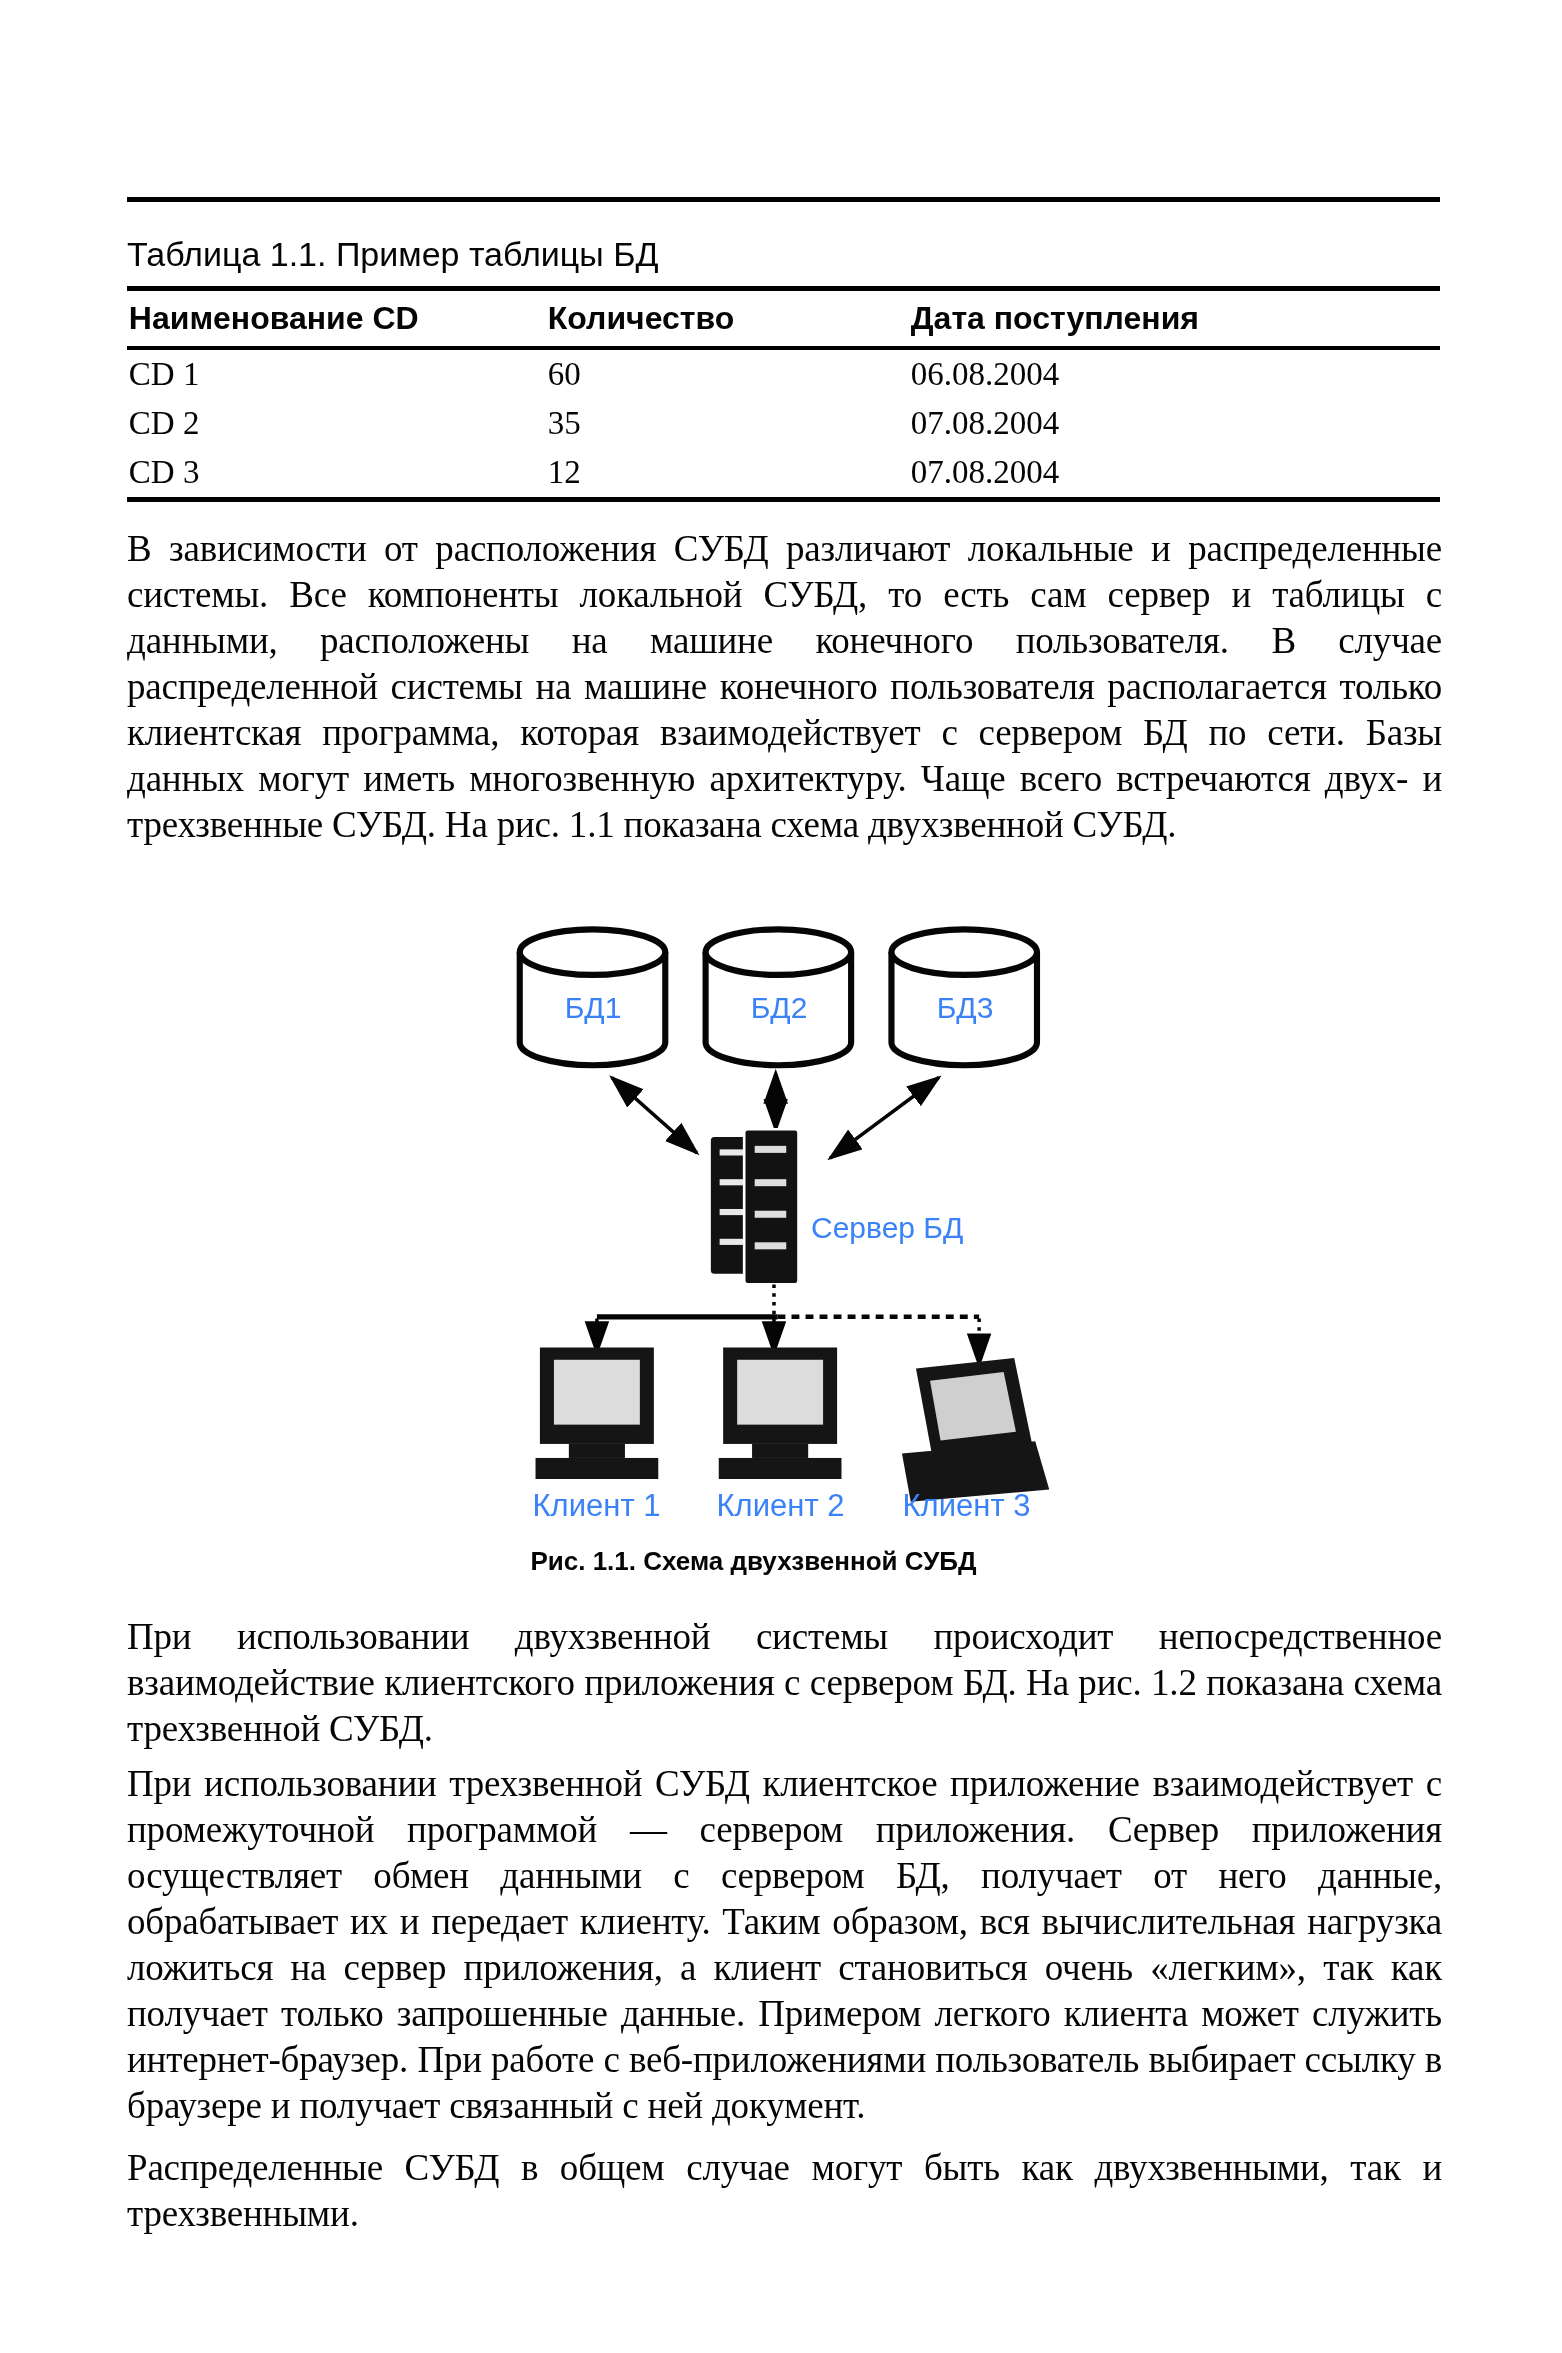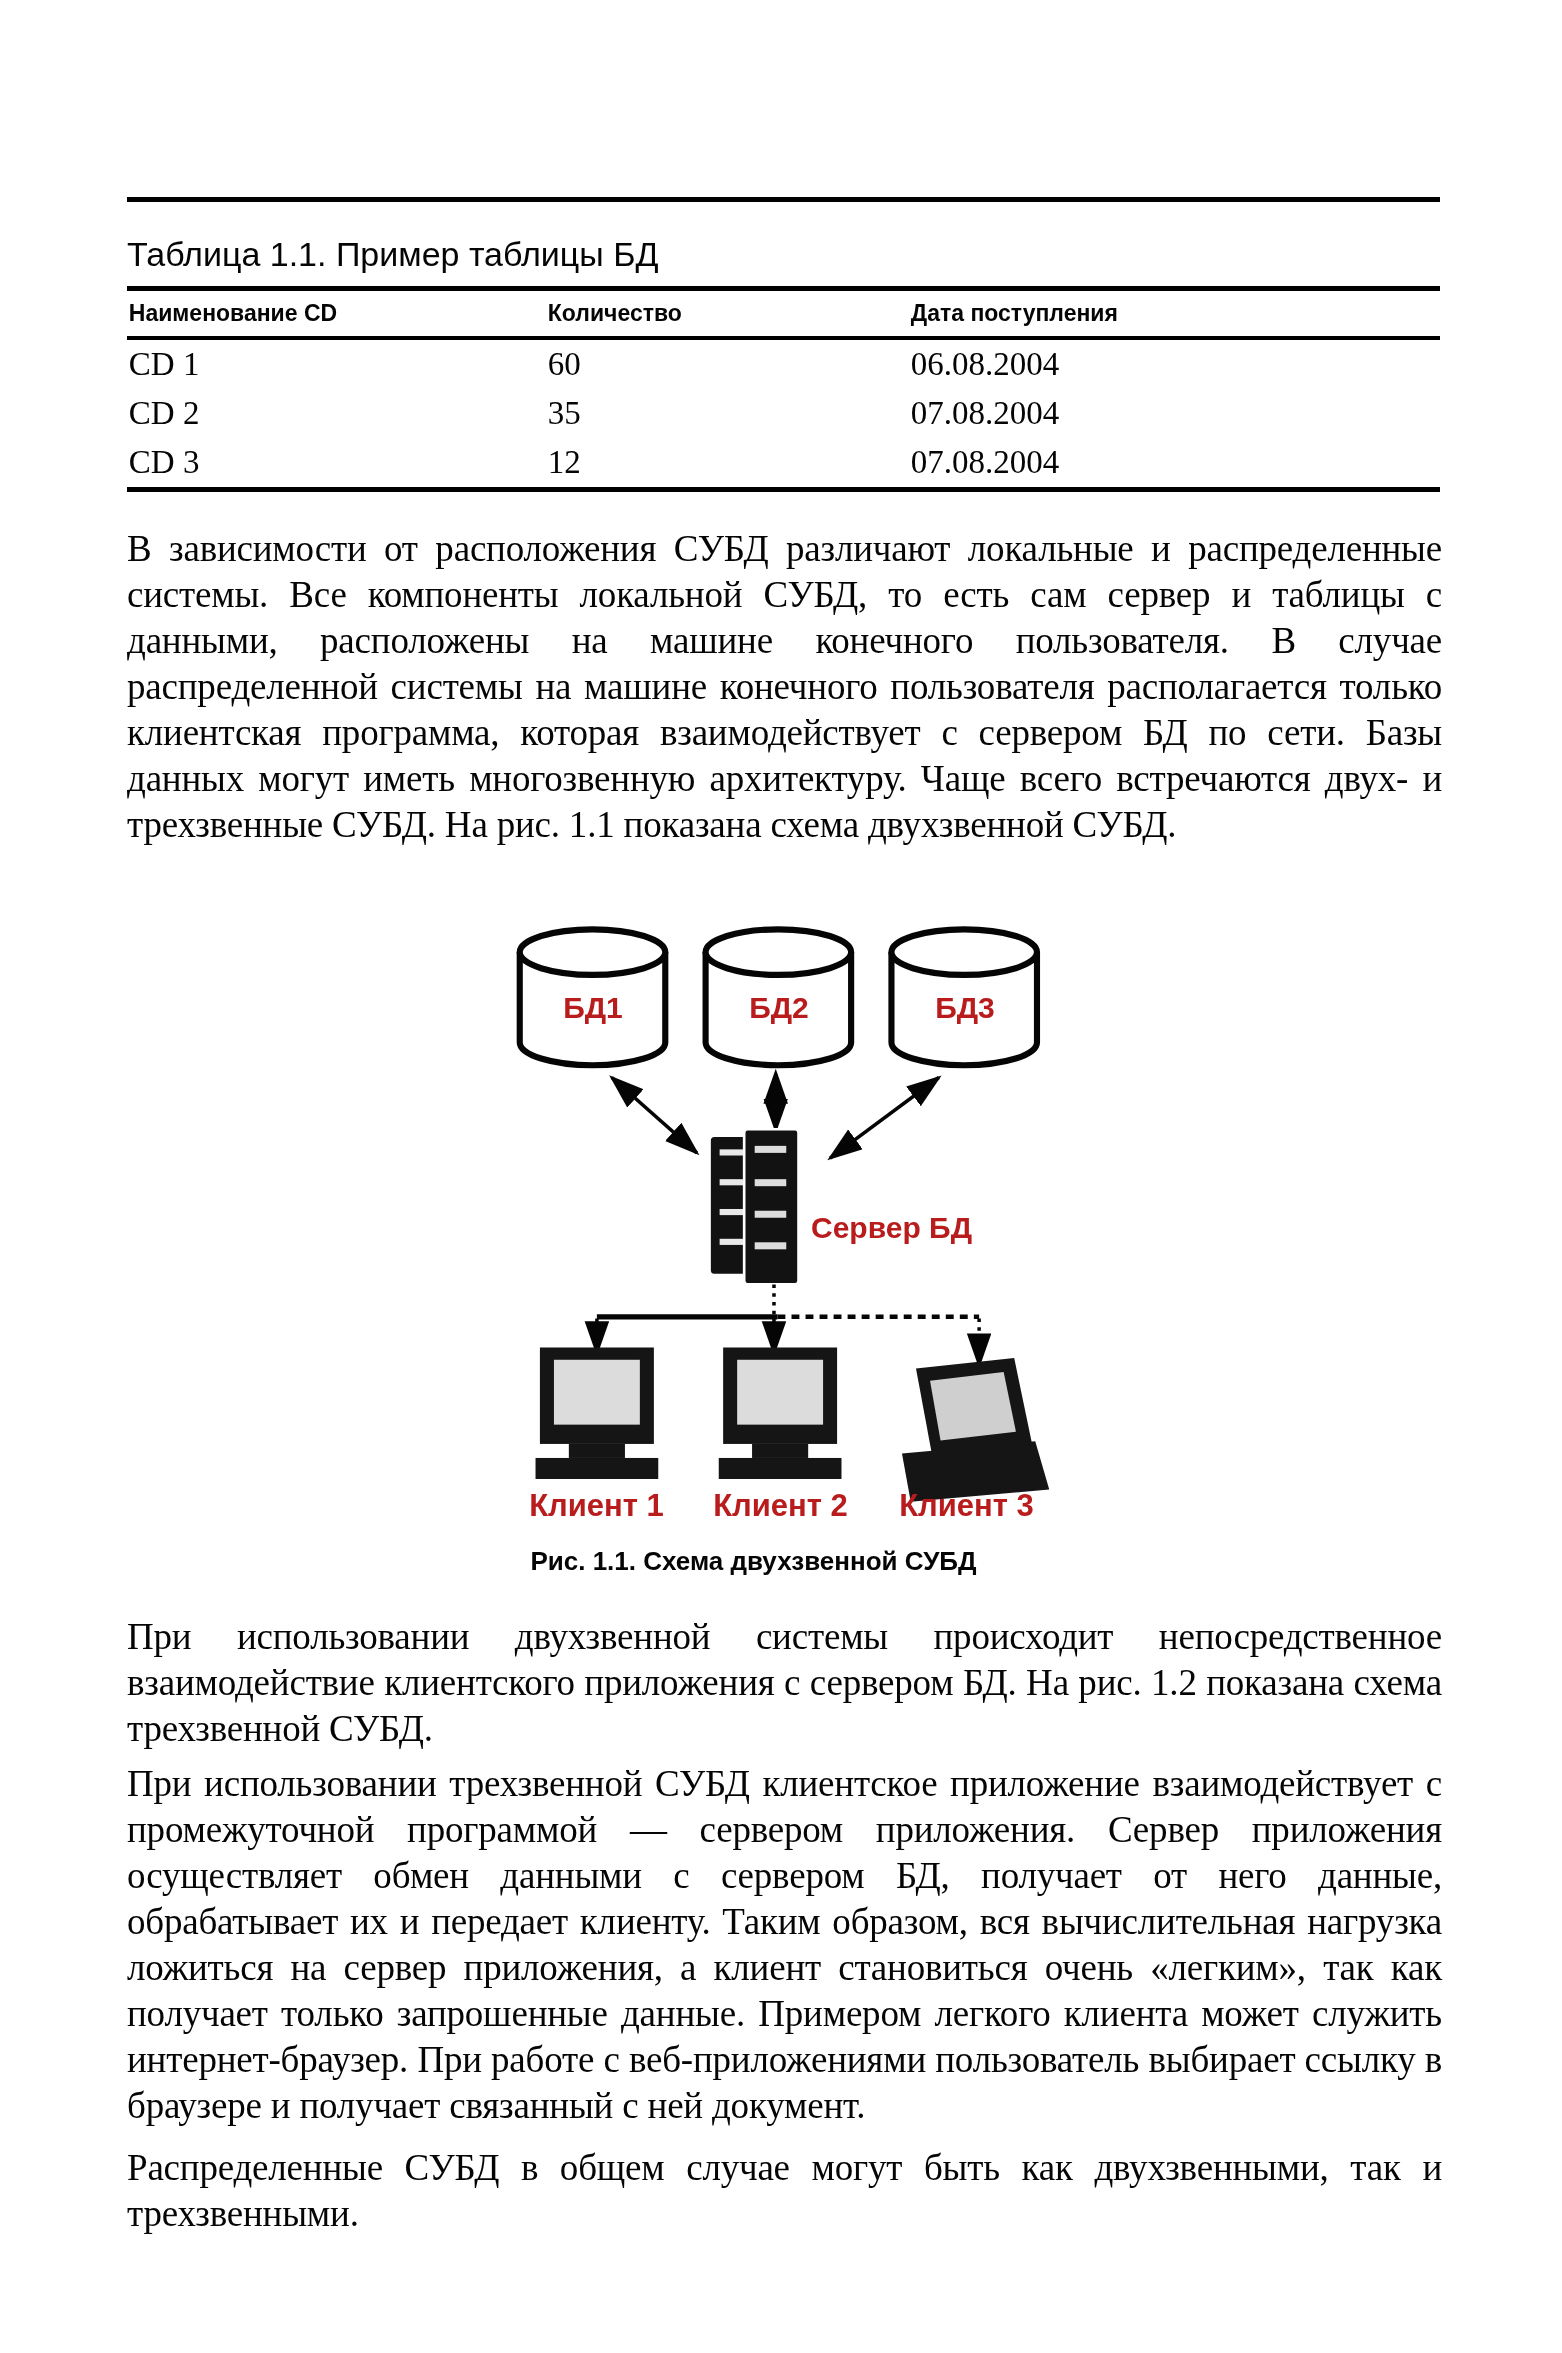--- a/index.html
+++ b/index.html
@@ -32,21 +32,21 @@
     font-weight:normal;font-size:34px;
   }
   .tbl{
     position:absolute;left:127px;top:286px;width:1313px;
     border-top:5.3px solid #000;border-bottom:5.3px solid #000;
     box-sizing:border-box;
   }
   .tr{display:grid;grid-template-columns:419px 363px auto;}
   .tr.th{
     border-bottom:4.4px solid #000;
-    font-weight:bold;font-size:23px;
+    font-weight:bold;font-size:32px;
     padding:8.8px 0 9.6px 1.8px;
   }
   .tr.td-row{height:49px;align-items:center;font-size:33px;padding-left:1.8px;}
   .td{white-space:nowrap;}
 
   
   .para{
     text-align:justify;
     font-size:37px;line-height:46px;
     letter-spacing:-0.2px;
@@ -55,21 +55,21 @@
   .flow{position:absolute;left:127px;top:1614px;width:1315px;}
   .flow .para{margin:0 0 8.8px 0;}
   .flow .para.last-gap{margin-bottom:16px;}
 
   
   .figure{position:absolute;left:127px;top:916px;width:1315px;height:671px;}
   .figure svg{position:absolute;left:0;top:0;}
   .fig-label{
     position:absolute;
     font-family:"Liberation Sans","DejaVu Sans",sans-serif;
-    font-weight:bold;color:#b91c1c;white-space:nowrap;
+    font-weight:normal;color:#3b82f6;white-space:nowrap;
   }
   .db-label{width:146px;text-align:center;top:75px;font-size:30px;}
   .server-label{left:684px;top:295px;font-size:30px;}
   .client-label{top:572px;width:175px;text-align:center;font-size:31px;}
   .fig-caption{
     position:absolute;left:289px;top:630px;width:675px;text-align:center;
     font-family:"Liberation Sans","DejaVu Sans",sans-serif;
     font-weight:bold;font-size:26px;
   }
 </style>

